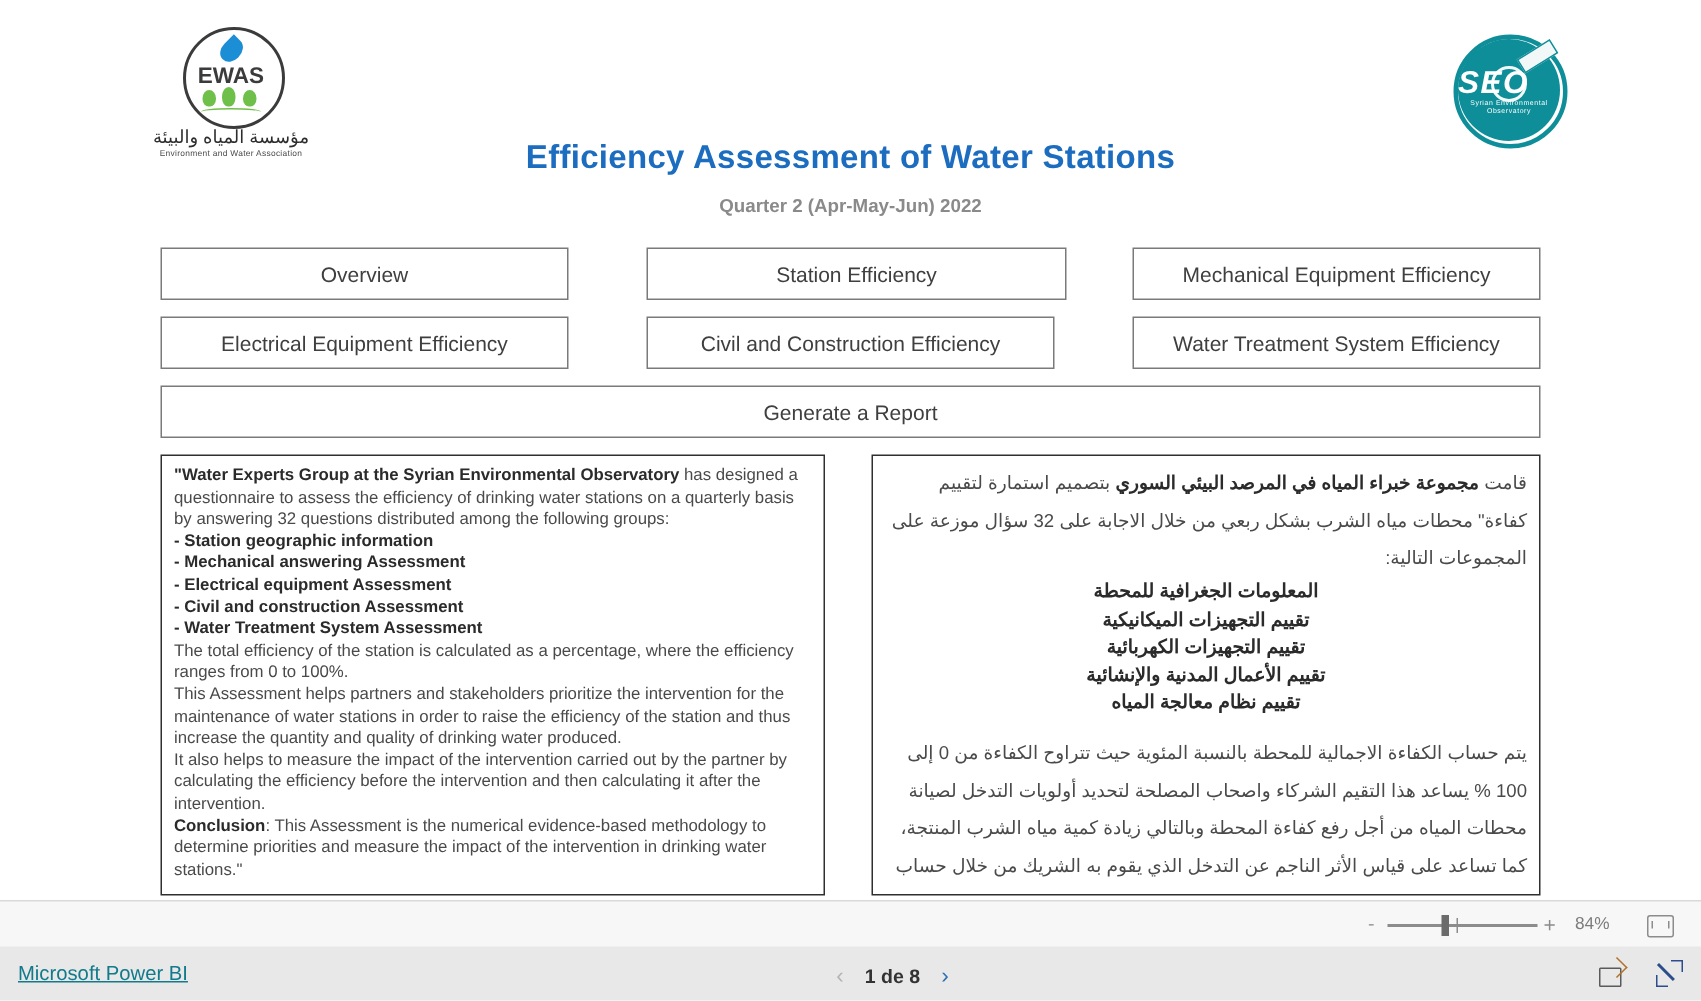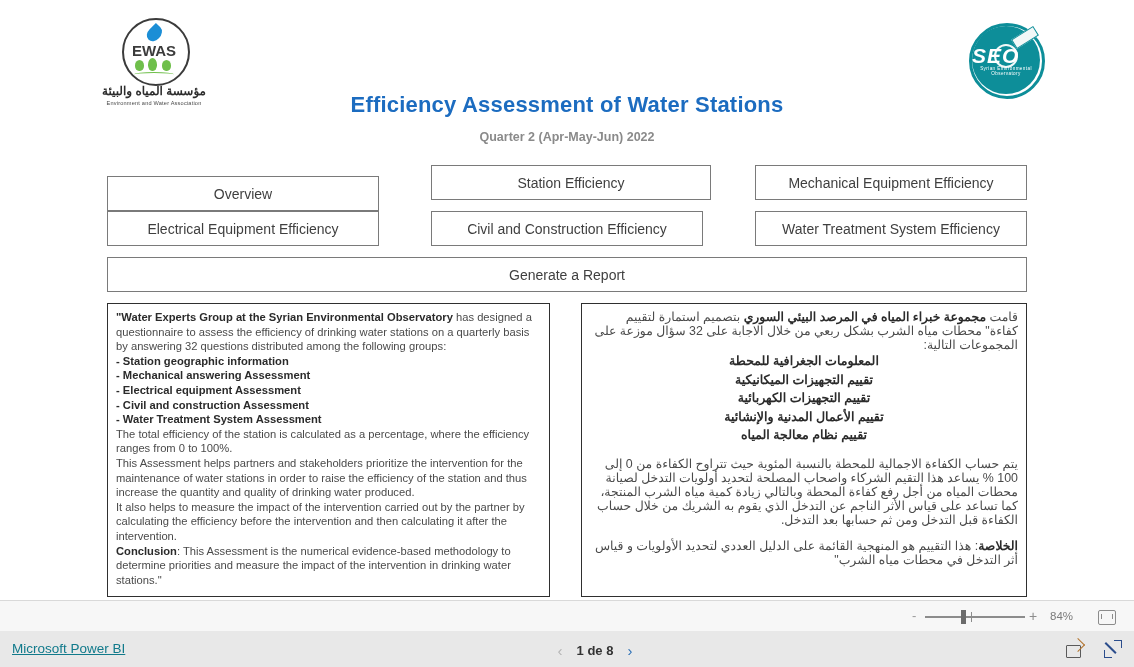--- a/index.html
+++ b/index.html
@@ -45,21 +45,21 @@
   }
   #ewas-logo .trees .t1{left:3px;}
   #ewas-logo .trees .t2{left:16px;top:-2px;height:13px;}
   #ewas-logo .trees .t3{left:30px;}
   #ewas-logo .trees .g{
     position:absolute;left:2px;top:12px;width:40px;height:4px;
     border-top:1.5px solid #6fbf4b;border-radius:50%;
   }
   #ewas-logo .ar{
     position:absolute;left:-8px;top:66px;width:116px;text-align:center;
-    font-size:12px;color:#2d2d2d;direction:rtl;font-weight:700;
+    font-size:12px;color:#2d2d2d;direction:rtl;font-weight:400;
   }
   #ewas-logo .en{
     position:absolute;left:-8px;top:82px;width:116px;text-align:center;
     font-size:5.6px;color:#4a4a4a;letter-spacing:.2px;
   }
   #seo-logo{
     position:absolute;left:968px;top:22px;width:76px;height:76px;
   }
   #seo-logo .disc{
     position:absolute;left:4px;top:4px;width:68px;height:68px;
@@ -97,41 +97,41 @@
     font-size:12.5px;font-weight:bold;color:#8a8a8a;
   }
   
   .navbtn{
     position:absolute;box-sizing:border-box;
     border:1.6px solid #7a7a7a;background:#ffffff;
     color:#3f3f3f;font-size:14px;
     display:flex;align-items:center;justify-content:center;
     cursor:pointer;
   }
-  #btn-overview{left:107px;top:176px;width:272px;height:35px;}
+  #btn-overview{left:107px;top:165px;width:272px;height:35px;}
   #btn-station{left:431px;top:165px;width:280px;height:35px;}
   #btn-mech{left:755px;top:165px;width:272px;height:35px;}
   #btn-elec{left:107px;top:211px;width:272px;height:35px;}
   #btn-civil{left:431px;top:211px;width:272px;height:35px;}
   #btn-wts{left:755px;top:211px;width:272px;height:35px;}
   #btn-report{left:107px;top:257px;width:920px;height:35px;}
   
   .panel{
     position:absolute;box-sizing:border-box;
     border:1.1px solid #2f2f2f;background:#ffffff;
     padding:6px 8px 6px 8px;overflow:hidden;
   }
   #panel-en{left:107px;top:303px;width:443px;height:294px;}
   #panel-ar{left:581px;top:303px;width:446px;height:294px;}
   #panel-en .t{
     font-size:11.2px;color:#4a4a4a;line-height:14.6px;
   }
   #panel-en .t b{color:#2b2b2b;}
   #panel-ar .t{
-    font-size:12.4px;color:#4a4a4a;line-height:14px;
+    font-size:12.4px;color:#4a4a4a;line-height:25px;
     direction:rtl;text-align:right;
   }
   #panel-ar .t b{color:#2b2b2b;}
   #panel-ar .list{
     direction:rtl;text-align:center;font-weight:bold;color:#2b2b2b;
     font-size:12.6px;line-height:18.5px;
   }
   .gap{height:12px;}
   
   #zoom-bar{

